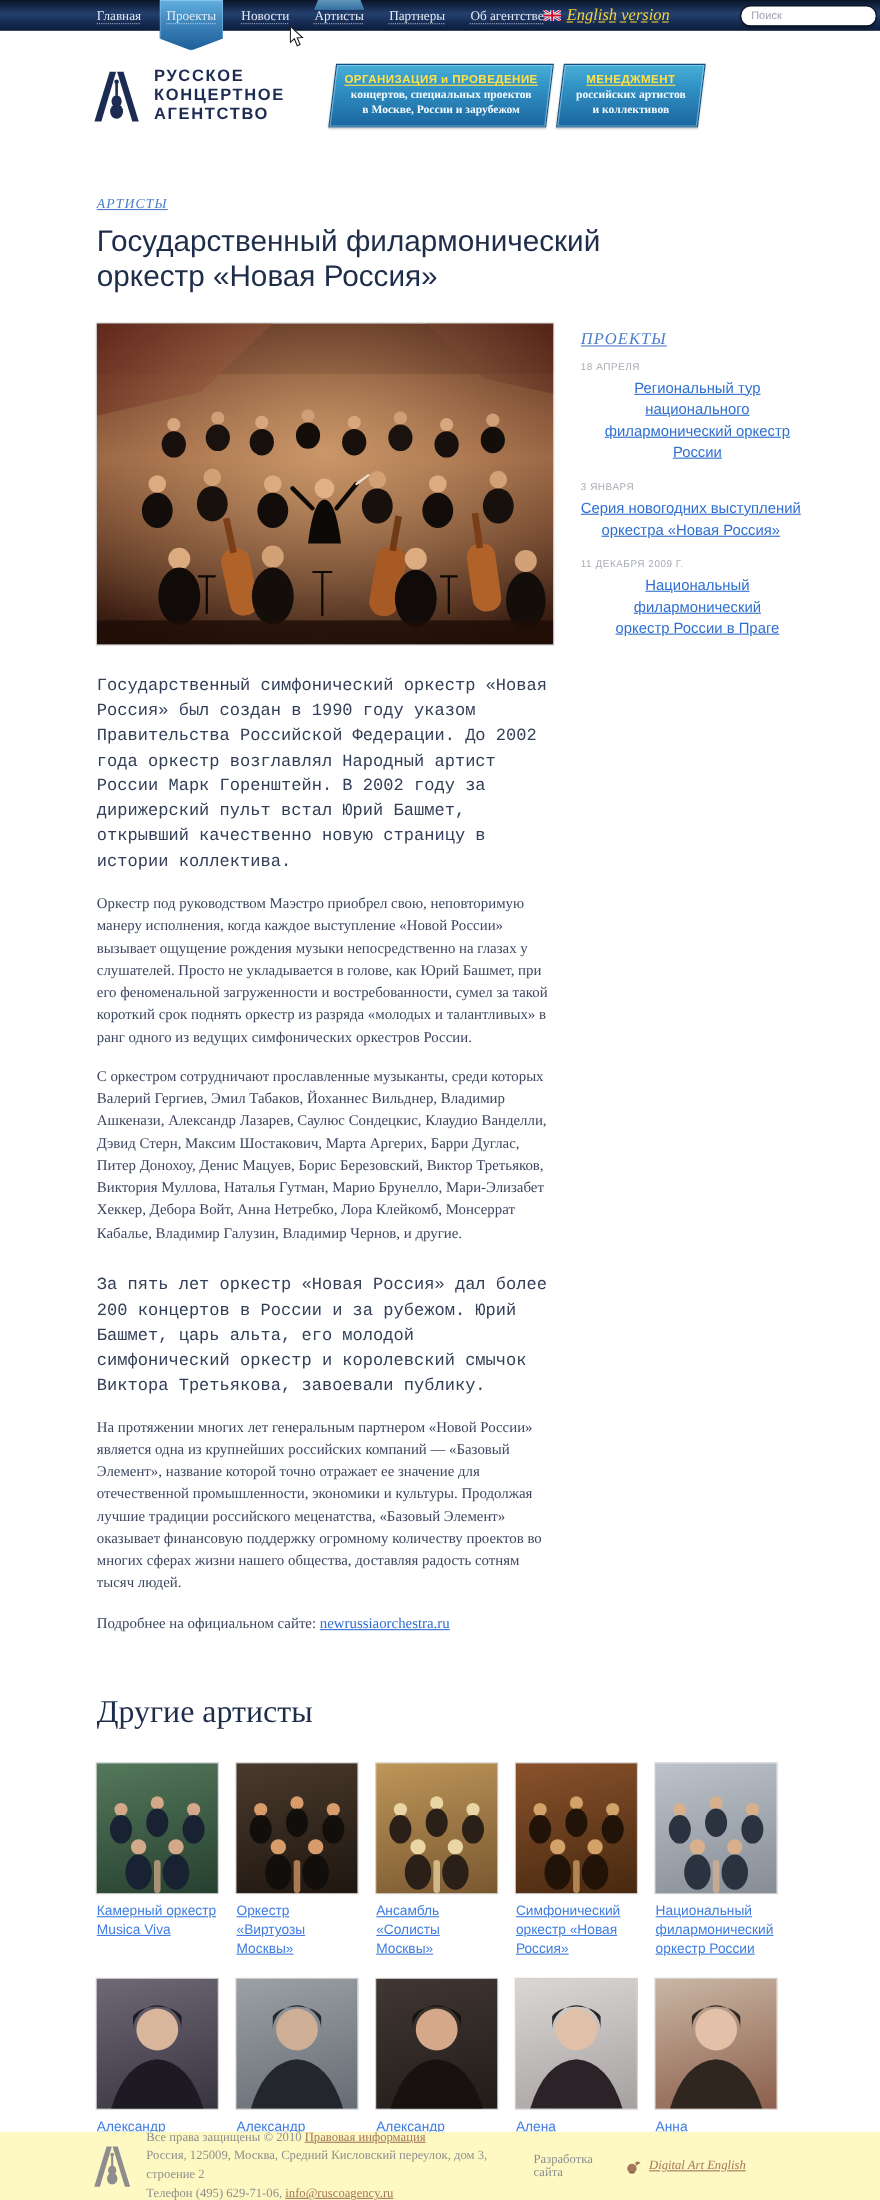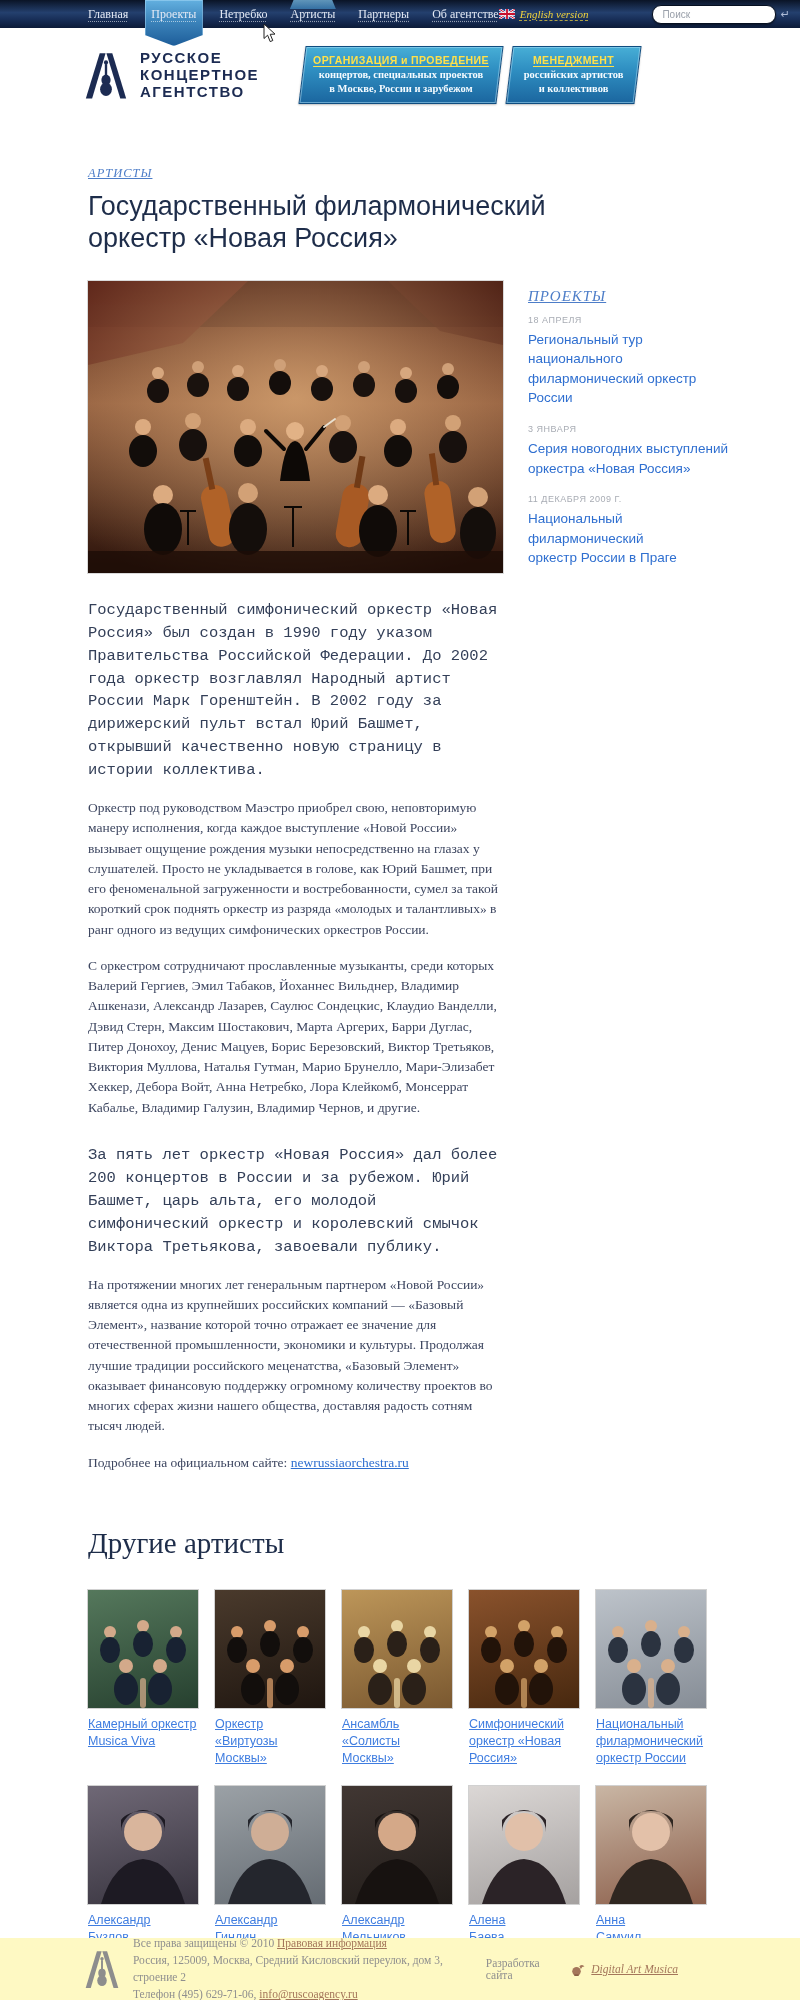--- a/index.html
+++ b/index.html
@@ -17,21 +17,21 @@
             position:relative;z-index:2;white-space:nowrap;}
   .nav-flag{position:absolute;left:50%;top:0;transform:translateX(-50%);width:58px;height:46px;z-index:1;
             background:linear-gradient(180deg,#63b0e0 0%,#3d85bc 45%,#1d5d99 100%);
             clip-path:polygon(0 0,100% 0,100% 76%,50% 100%,0 76%);
             box-shadow:inset 0 0 0 1px rgba(180,225,250,.45);}
   .nav-flag-peek{position:absolute;left:50%;top:0;transform:translateX(-50%);width:46px;height:9px;z-index:1;
             background:linear-gradient(180deg,#7cc0ea,#3d85bc);opacity:.75;
             clip-path:polygon(8% 0,92% 0,100% 100%,0 100%);}
   .topbar-right{margin-left:auto;display:flex;align-items:center;margin-right:50px;gap:8px;}
   .eng{display:flex;align-items:center;gap:5px;cursor:pointer;}
-  .eng-label{font-family:"Liberation Serif",serif;font-style:italic;font-size:11px;color:#f2d43c;
+  .eng-label{font-family:"Liberation Serif",serif;font-style:italic;font-size:15px;color:#f2d43c;
              text-decoration:underline dashed rgba(242,212,60,.7);text-underline-offset:2px;white-space:nowrap;}
   .search-wrap{display:flex;align-items:center;gap:4px;margin-left:56px;}
   .search-box{width:104px;height:17px;border-radius:9px;border:1px solid #061021;background:#fff;
               font-family:"Liberation Sans",sans-serif;font-size:10px;color:#444;padding:0 9px;outline:none;
               box-shadow:0 1px 2px rgba(0,0,0,.45);}
   .search-box::placeholder{color:#9aa0aa;}
   .search-go{color:#aebbd6;font-size:11px;line-height:1;cursor:pointer;}
 
   
   .cursor{position:absolute;left:263px;top:23px;z-index:50;}
@@ -70,22 +70,22 @@
   .p-sans{font-family:Liberation Mono, monospace;font-size:15.5px;line-height:1.48;color:#333f58;
           margin:26px 0 0 0;}
   .p-serif{font-family:"Liberation Serif",serif;font-size:13.5px;line-height:1.5;color:#3d4660;
            margin:16px 0 0 0;}
   .p-serif a,.site-link{color:#2f6fd0;text-decoration:underline;cursor:pointer;}
 
   .side-heading{display:inline-block;font-family:"Liberation Serif",serif;font-style:italic;font-size:15px;
                 letter-spacing:1px;color:#4d7dc8;text-decoration:underline;cursor:pointer;margin:0 0 10px 0;}
   .proj-item{margin-bottom:16px;}
   .proj-date{font-size:9px;letter-spacing:.5px;color:#a8acb4;margin-bottom:5px;}
-  .proj-link{font-size:13.5px;line-height:1.45;color:#2f6fd0;cursor:pointer;
-             white-space:pre-line;display:inline-block;}
+  .proj-link{font-size:13.5px;line-height:1.45;color:#2f6fd0;text-decoration:underline;cursor:pointer;
+             white-space:pre-line;display:inline-block;text-align:center;}
 
   .other-heading{font-family:"Liberation Serif",serif;font-weight:400;font-size:29px;color:#1e2d4a;
                  margin:54px 0 0 0;}
   .grid{display:flex;flex-wrap:wrap;column-gap:17px;row-gap:18px;margin-top:30px;width:640px;}
   .card{width:110px;cursor:pointer;text-decoration:none;}
   .thumb{width:110px;height:118px;box-shadow:0 0 0 1px rgba(0,0,0,.18);overflow:hidden;}
   .thumb svg{width:110px;height:118px;display:block;}
   .card-label{display:inline-block;margin-top:8px;font-size:12.5px;line-height:1.38;color:#3f7de0;
               text-decoration:underline;white-space:pre-line;}
 
@@ -140,21 +140,21 @@
   <div class="topbar">
     <div class="topnav">
       <div class="nav-item">
         <span class="nav-link">Главная</span>
       </div>
       <div class="nav-item">
         <span class="nav-flag"></span>
         <span class="nav-link">Проекты</span>
       </div>
       <div class="nav-item">
-        <span class="nav-link">Нетребко</span>
+        <span class="nav-link">Новости</span>
       </div>
       <div class="nav-item">
         <span class="nav-flag-peek"></span>
         <span class="nav-link">Артисты</span>
       </div>
       <div class="nav-item">
         <span class="nav-link">Партнеры</span>
       </div>
       <div class="nav-item">
         <span class="nav-link">Об агентстве</span>
@@ -175,21 +175,21 @@
         <input class="search-box" type="text" placeholder="Поиск" style="">
         <span class="search-go">↵</span>
       </span>
     </div>
   </div>
 
   <svg class="cursor" width="14" height="20" viewBox="0 0 14 20">
     <path d="M1 1 L1 15.5 L4.6 12.2 L7.2 18.6 L9.8 17.5 L7.2 11.3 L12 11.1 Z" fill="#fff" stroke="#222" stroke-width="1"></path>
   </svg>
 
-  <div class="masthead" style="margin-top:16px;">
+  <div class="masthead" style="margin-top:28px;">
     <div class="logo">
       <svg class="logo-mark">
           <use href="#logo-mark-sym"></use>
         </svg>
       <div class="logo-text">
         <div>РУССКОЕ</div>
         <div>КОНЦЕРТНОЕ</div>
         <div>АГЕНТСТВО</div>
       </div>
     </div>
@@ -480,17 +480,17 @@
         <span>Телефон (495) 629-71-06, </span><a>info@ruscoagency.ru</a>
       </div>
     </div>
     <div class="footer-credit">
       <span>Разработка сайта</span>
       <svg width="17" height="15" viewBox="0 0 17 15">
         <circle cx="7" cy="9.5" r="4.6" fill="#a4765a"></circle>
         <path d="M10 4 q3.4 -3 5.6 0.4 q-2.8 -0.2 -3.8 2.6 z" fill="#a4765a"></path>
         <rect x="4.4" y="12.6" width="5.2" height="1.8" rx=".9" fill="#8a5f44"></rect>
       </svg>
-      <span class="credit-link">Digital Art Musica</span>
+      <span class="credit-link">Digital Art English</span>
     </div>
   </div>
 
 </div>
 
 </body></html>

